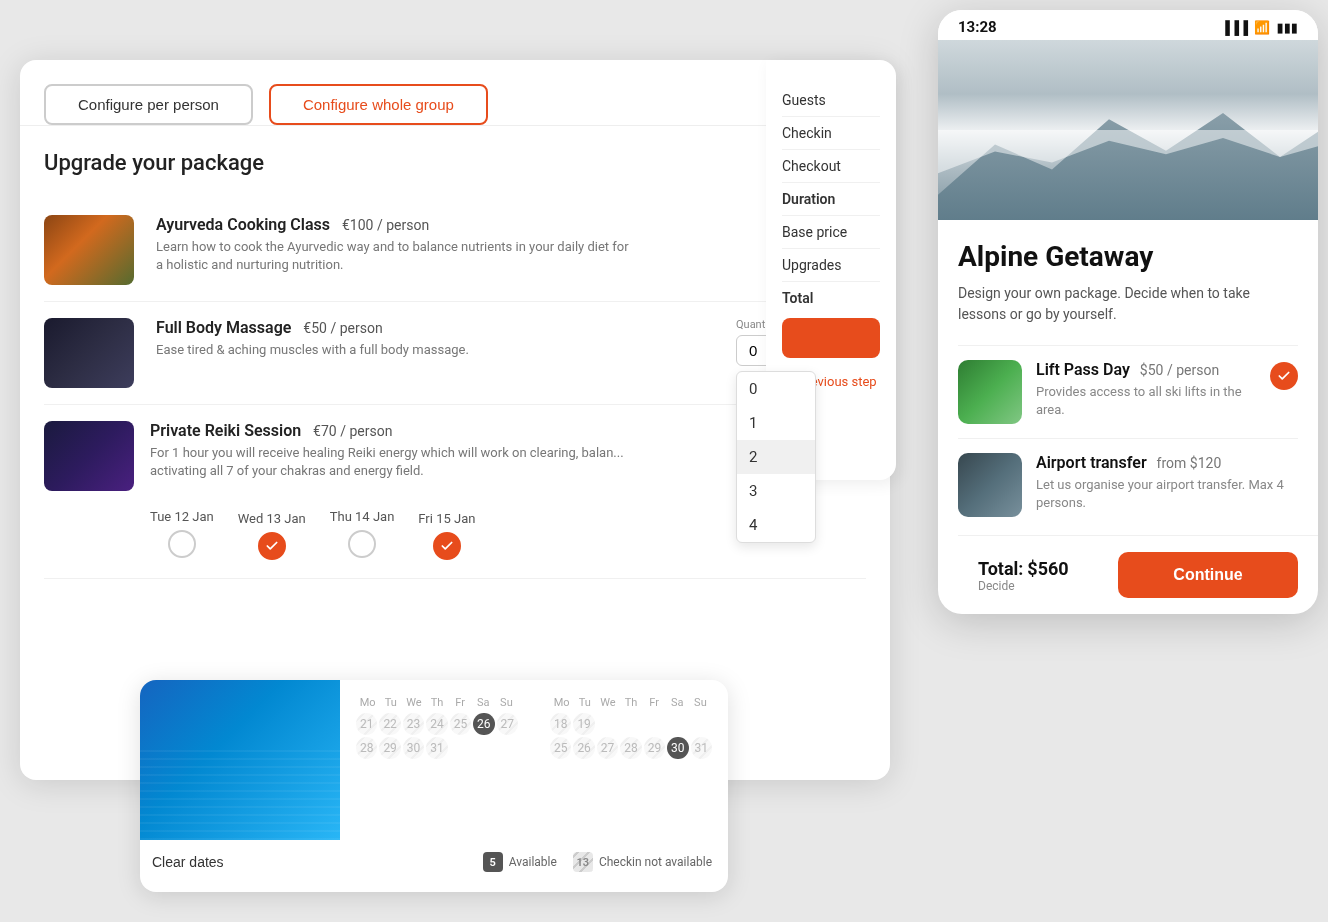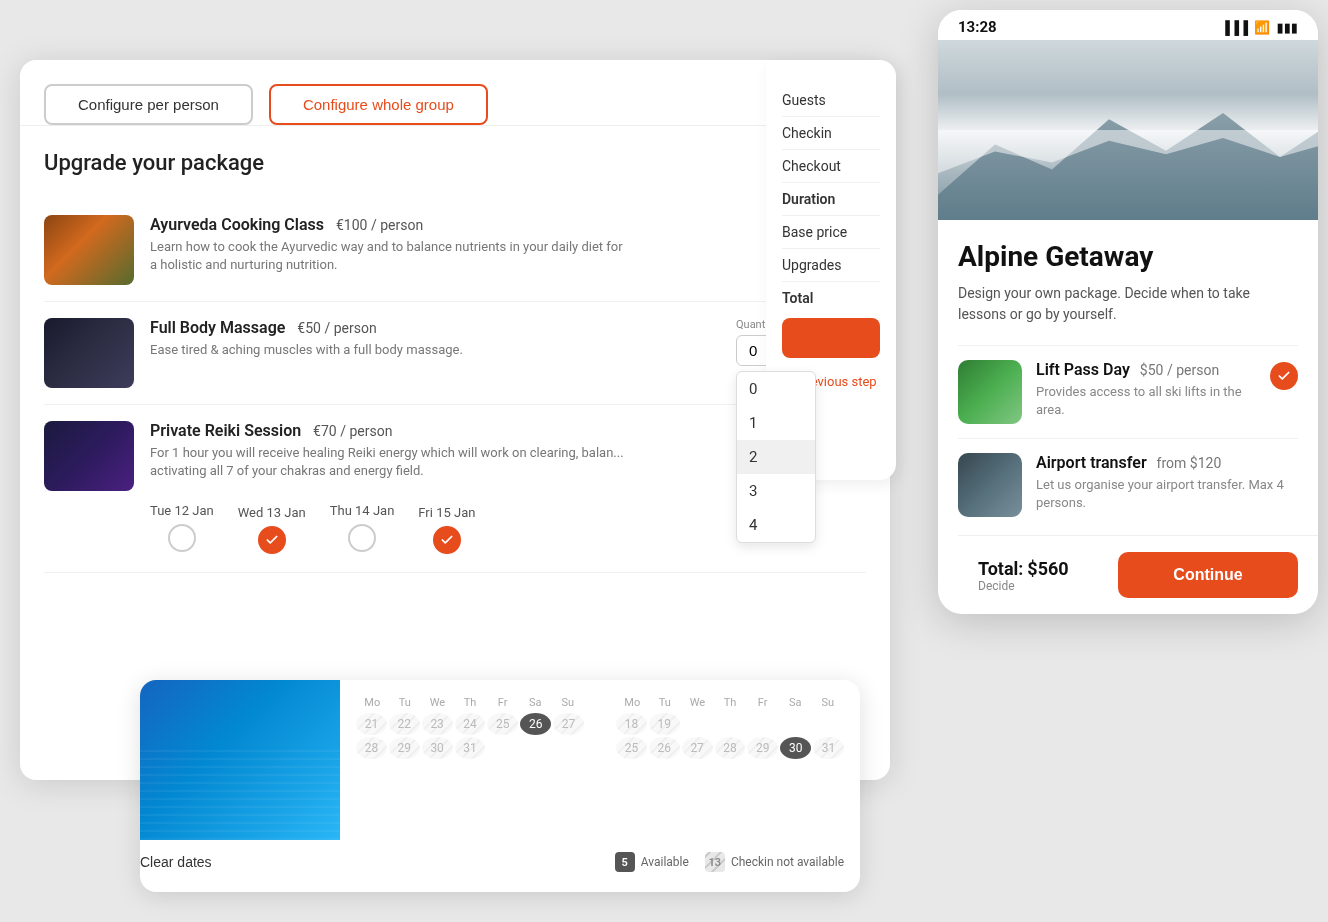--- a/index.html
+++ b/index.html
@@ -64,20 +64,21 @@
       margin-bottom: 24px;
     }
 
     
     .pkg-item {
       display: flex;
       align-items: flex-start;
       padding: 16px 0;
       border-bottom: 1px solid #f0f0f0;
       position: relative;
+      gap: 6px;
     }
     .pkg-img {
       width: 90px;
       height: 70px;
       border-radius: 8px;
       object-fit: cover;
       flex-shrink: 0;
       overflow: hidden;
       margin-right: 16px;
     }
@@ -244,21 +245,21 @@
       margin-top: 16px;
       cursor: pointer;
     }
     .prev-step::before { content: '← '; }
 
     
     .calendar-panel {
       position: absolute;
       top: 680px;
       left: 140px;
-      width: 720px;
+      width: 588px;
       background: #fff;
       border-radius: 16px;
       box-shadow: 0 4px 24px rgba(0,0,0,0.13);
       padding: 0 0 20px 0;
       overflow: hidden;
     }
     .calendar-inner {
       display: flex;
       gap: 0;
     }
@@ -330,21 +331,21 @@
     .cal-day.selected {
       background: #555;
       color: #fff;
     }
     .cal-day.empty { background: none; }
 
     .cal-footer {
       display: flex;
       align-items: center;
       justify-content: space-between;
-      padding: 12px 16px 0 0;
+      padding: 12px 16px 0 12px;
     }
     .clear-dates-btn {
       font-size: 14px;
       color: #333;
       font-weight: 500;
       cursor: pointer;
       background: none;
       border: none;
     }
     .legend {

